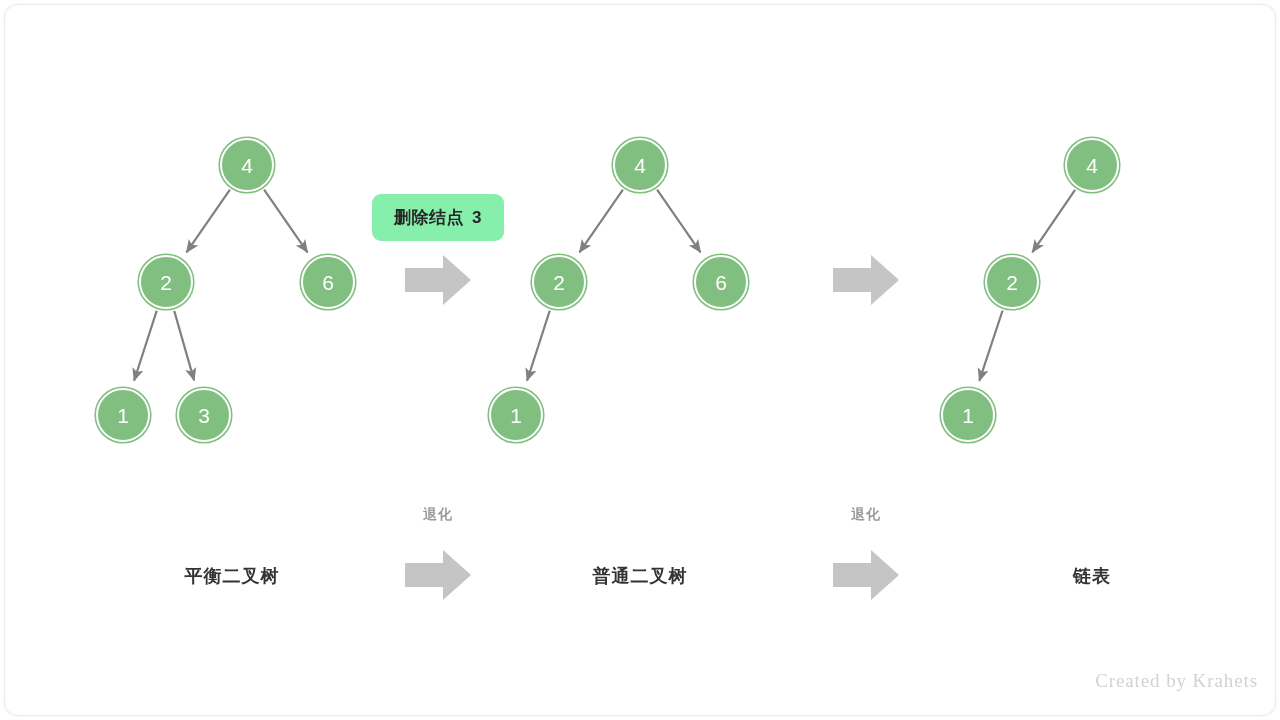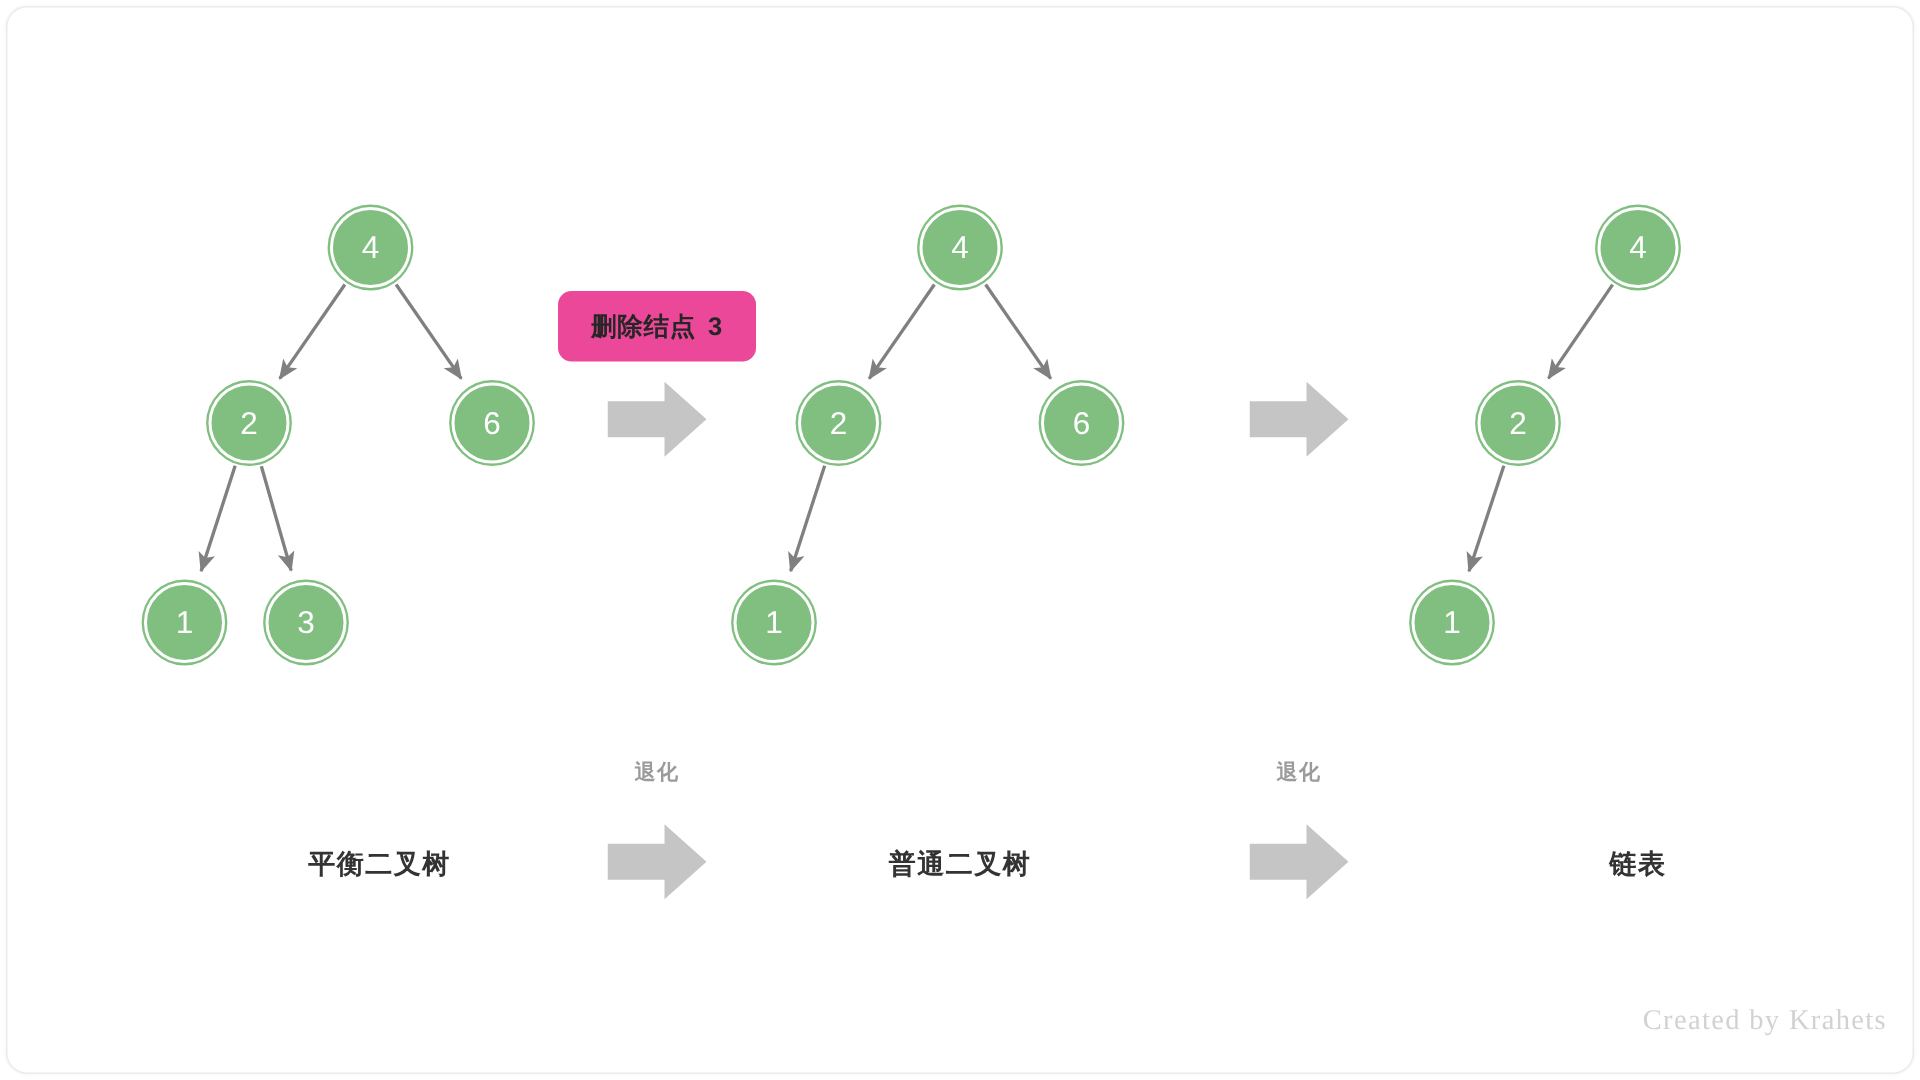--- a/index.html
+++ b/index.html
@@ -63,21 +63,21 @@
     display: flex;
     align-items: center;
     justify-content: center;
     line-height: 1;
     box-sizing: border-box;
     user-select: none;
   }
   
   .op-pill {
     position: absolute;
-    background: #ec4899;
+    background: #86efac;
     border-radius: 9px;
     color: #262626;
     font-size: 17px;
     font-weight: bold;
     padding: 12px 22px;
     white-space: nowrap;
     box-sizing: border-box;
     transform: translateX(-50%);
     text-align: center;
     letter-spacing: 0.5px;
@@ -185,19 +185,19 @@
     </div>
     <div class="block-arrow" style="left:866px; top:577px;">
       <svg width="66" height="56" viewBox="0 0 66 56" xmlns="http://www.w3.org/2000/svg">
         <path d="M0,16 L38,16 L38,3 L66,28 L38,53 L38,40 L0,40 Z" fill="#c5c5c5"></path>
       </svg>
     </div>
 
     <div class="degen-label" style="left:438px; top:506px;">退化</div>
     <div class="degen-label" style="left:866px; top:506px;">退化</div>
 
-    <div class="caption" style="left:253px; top:564px;">平衡二叉树</div>
+    <div class="caption" style="left:232px; top:564px;">平衡二叉树</div>
     <div class="caption" style="left:640px; top:564px;">普通二叉树</div>
     <div class="caption" style="left:1092px; top:564px;">链表</div>
 
     <div id="watermark">Created by Krahets</div>
   </div>
 </div>
 
 </body></html>

